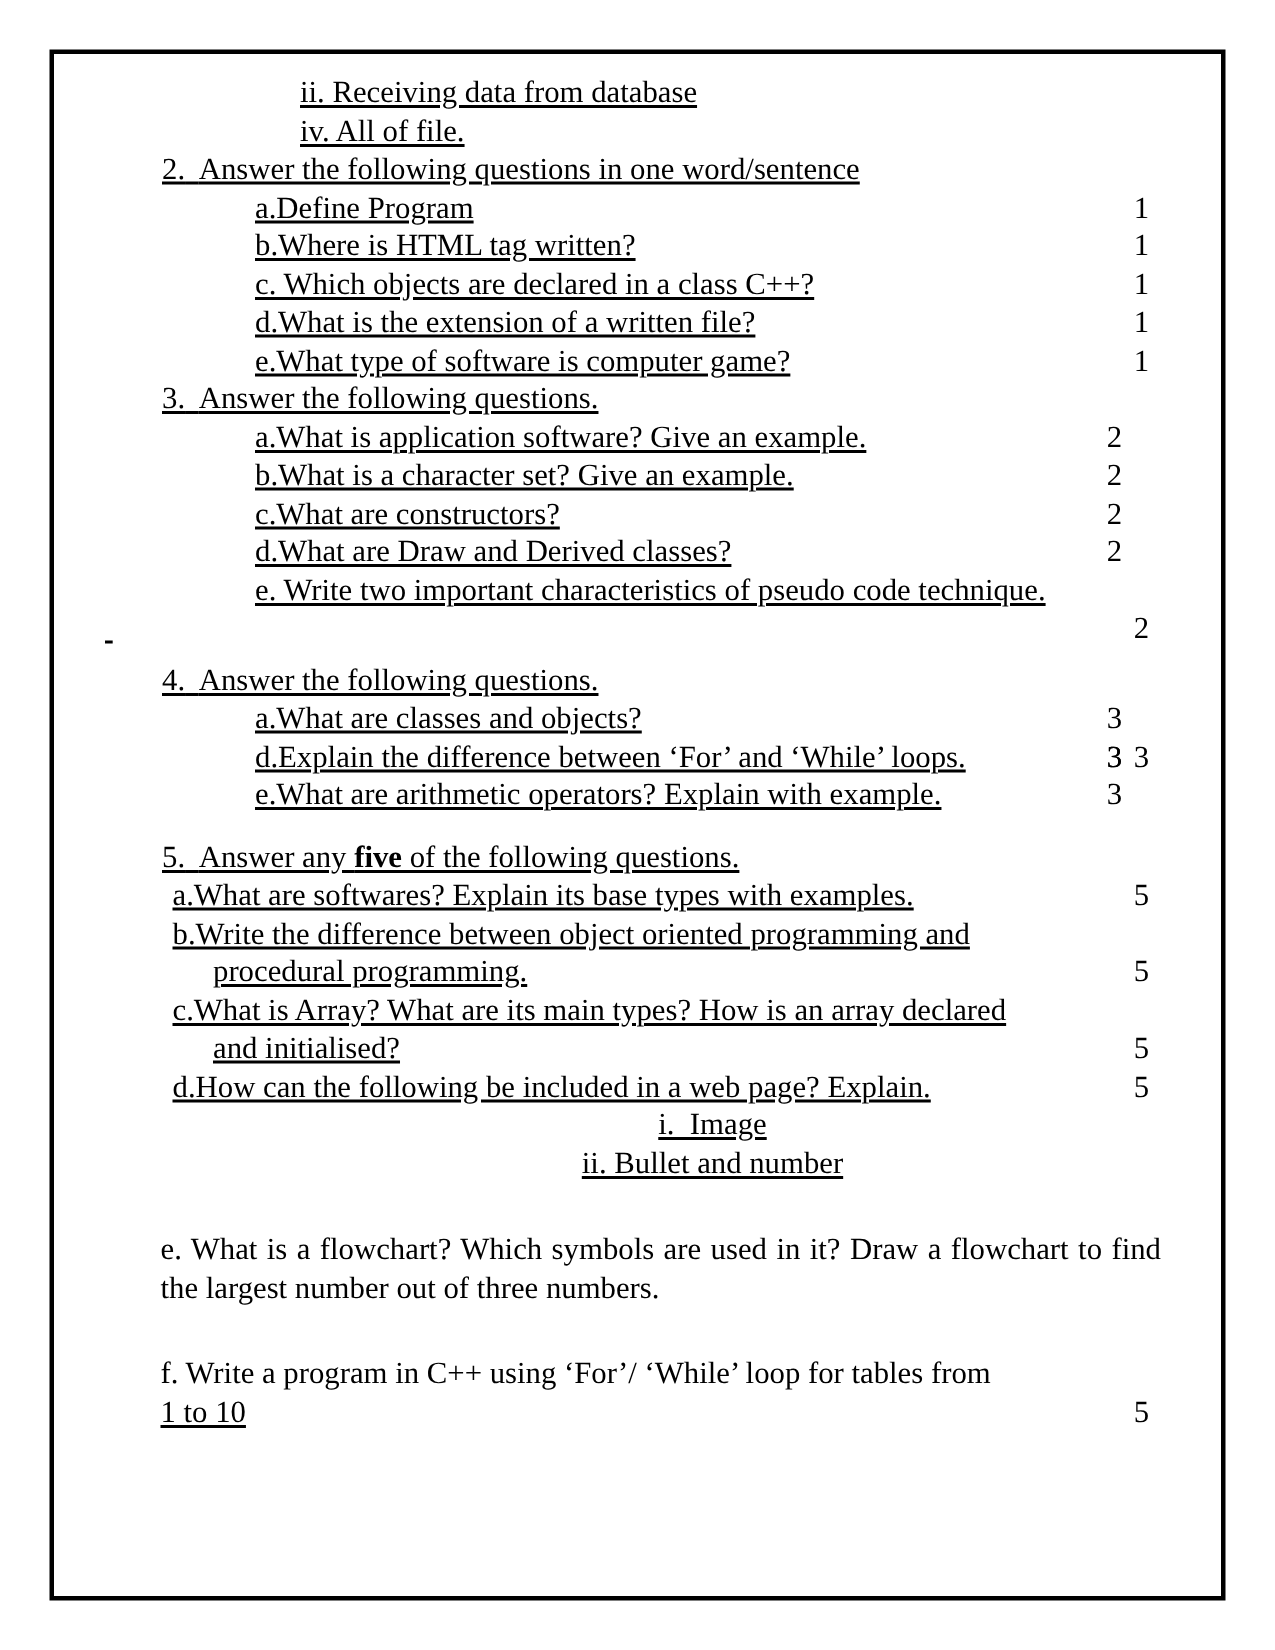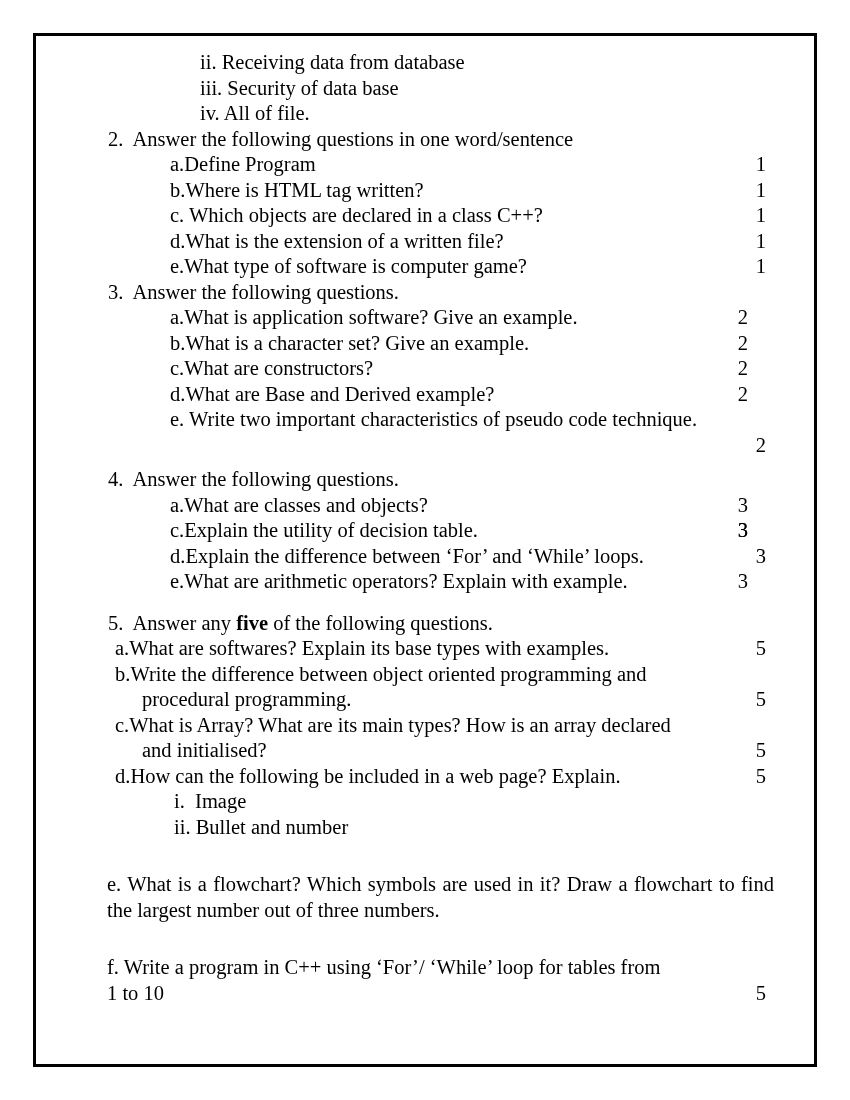--- a/index.html
+++ b/index.html
@@ -34,20 +34,21 @@
     left: 70px;
     top: 50px;
     width: 706px;
     box-sizing: border-box;
   }
   .line {
     position: relative;
     font-size: 20.5px;
     line-height: 25.5px;
     white-space: pre;
+    text-decoration: underline;
   }
   .marks {
     position: absolute;
     right: 10px;
     font-size: 20.5px;
   }
   .marks.far {
     right: 28px;
   }
   .ind-roman {
@@ -60,20 +61,21 @@
     padding-left: 100px;
   }
   .ind-sub5 {
     padding-left: 45px;
   }
   .ind-sub5-cont {
     padding-left: 72px;
   }
   .ind-roman2 {
     padding-left: 104px;
+    text-align: center;
   }
   .gap-sm {
     height: 9px;
   }
   .gap-md {
     height: 16px;
   }
   .just-block {
     font-size: 20.5px;
     line-height: 25.5px;
@@ -92,44 +94,43 @@
   }
 </style>
 </head>
 <body>
 
 <div id="page">
   <div id="paper-border"></div>
   <div id="content">
 
     <div class="line ind-roman">ii. Receiving data from database</div>
-    <div class="line ind-roman">iii. Security of data base</div>
     <div class="line ind-roman">iv. All of file.</div>
 
     <div class="line ind-qnum"><span>2.</span>  <span>Answer the following questions in one word/sentence</span></div>
     <div class="line ind-sub"><span>a.Define Program</span><span class="marks">1</span></div>
     <div class="line ind-sub"><span>b.Where is HTML tag written?</span><span class="marks">1</span></div>
     <div class="line ind-sub"><span>c. Which objects are declared in a class C++?</span><span class="marks">1</span></div>
     <div class="line ind-sub"><span>d.What is the extension of a written file?</span><span class="marks">1</span></div>
     <div class="line ind-sub"><span>e.What type of software is computer game?</span><span class="marks">1</span></div>
 
     <div class="line ind-qnum"><span>3.</span>  <span>Answer the following questions.</span></div>
     <div class="line ind-sub"><span>a.What is application software? Give an example.</span><span class="marks far">2</span></div>
     <div class="line ind-sub"><span>b.What is a character set? Give an example.</span><span class="marks far">2</span></div>
     <div class="line ind-sub"><span>c.What are constructors?</span><span class="marks far">2</span></div>
-    <div class="line ind-sub"><span>d.What are Base and Derived example?</span><span class="marks far">2</span></div>
+    <div class="line ind-sub"><span>d.What are Draw and Derived classes?</span><span class="marks far">2</span></div>
     <div class="line ind-sub"><span>e. Write two important characteristics of pseudo code technique.</span></div>
     <div class="line"><span class="marks">2</span>&nbsp;</div>
 
     <div class="gap-sm"></div>
 
     <div class="line ind-qnum"><span>4.</span>  <span>Answer the following questions.</span></div>
     <div class="line ind-sub"><span>a.What are classes and objects?</span><span class="marks far">3</span></div>
     <div class="line ind-sub"><span class="marks far">3</span></div>
-    <div class="line ind-sub"><span>c.Explain the utility of decision table.</span><span class="marks far">3</span></div>
+    <div class="line ind-sub"><span class="marks far">3</span></div>
     <div class="line ind-sub"><span>d.Explain the difference between ‘For’ and ‘While’ loops.</span><span class="marks">3</span></div>
     <div class="line ind-sub"><span>e.What are arithmetic operators? Explain with example.</span><span class="marks far">3</span></div>
 
     <div class="gap-md"></div>
 
     <div class="line ind-qnum"><span>5.</span>  <span>Answer any </span><span class="bold">five</span><span> of the following questions.</span></div>
 
     <div class="line ind-sub5"><span>a.What are softwares? Explain its base types with examples.</span><span class="marks">5</span></div>
 
     <div class="line ind-sub5"><span>b.Write the difference between object oriented programming and</span></div>

